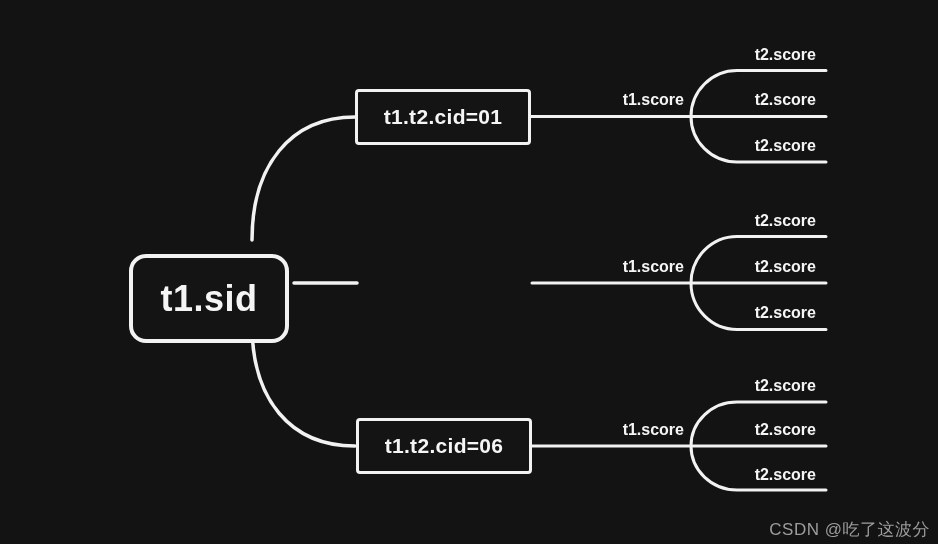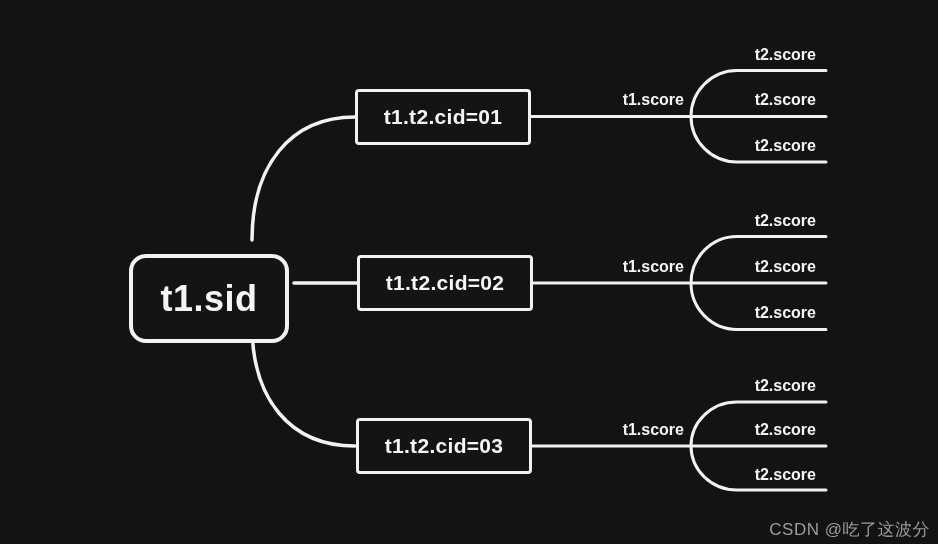--- a/index.html
+++ b/index.html
@@ -110,25 +110,22 @@
     <path class="edge-thin" d="M 691 446 A 46 44 0 0 0 737 490 H 826"></path>
   </svg>
 
   <div class="node root-node">
     <span>t1.sid</span>
   </div>
 
   <div class="node branch-node node-1">
     <span>t1.t2.cid=01</span>
   </div>
-  <div class="node branch-node node-2">
-    <span>t1.t2.cid=02</span>
-  </div>
   <div class="node branch-node node-3">
-    <span>t1.t2.cid=03</span>
+    <span>t1.t2.cid=06</span>
   </div>
 
   <div class="edge-label t1-label t1-label-1">t1.score</div>
   <div class="edge-label t1-label t1-label-2">t1.score</div>
   <div class="edge-label t1-label t1-label-3">t1.score</div>
 
   <div class="edge-label leaf-label leaf-1a">t2.score</div>
   <div class="edge-label leaf-label leaf-1b">t2.score</div>
   <div class="edge-label leaf-label leaf-1c">t2.score</div>
 

